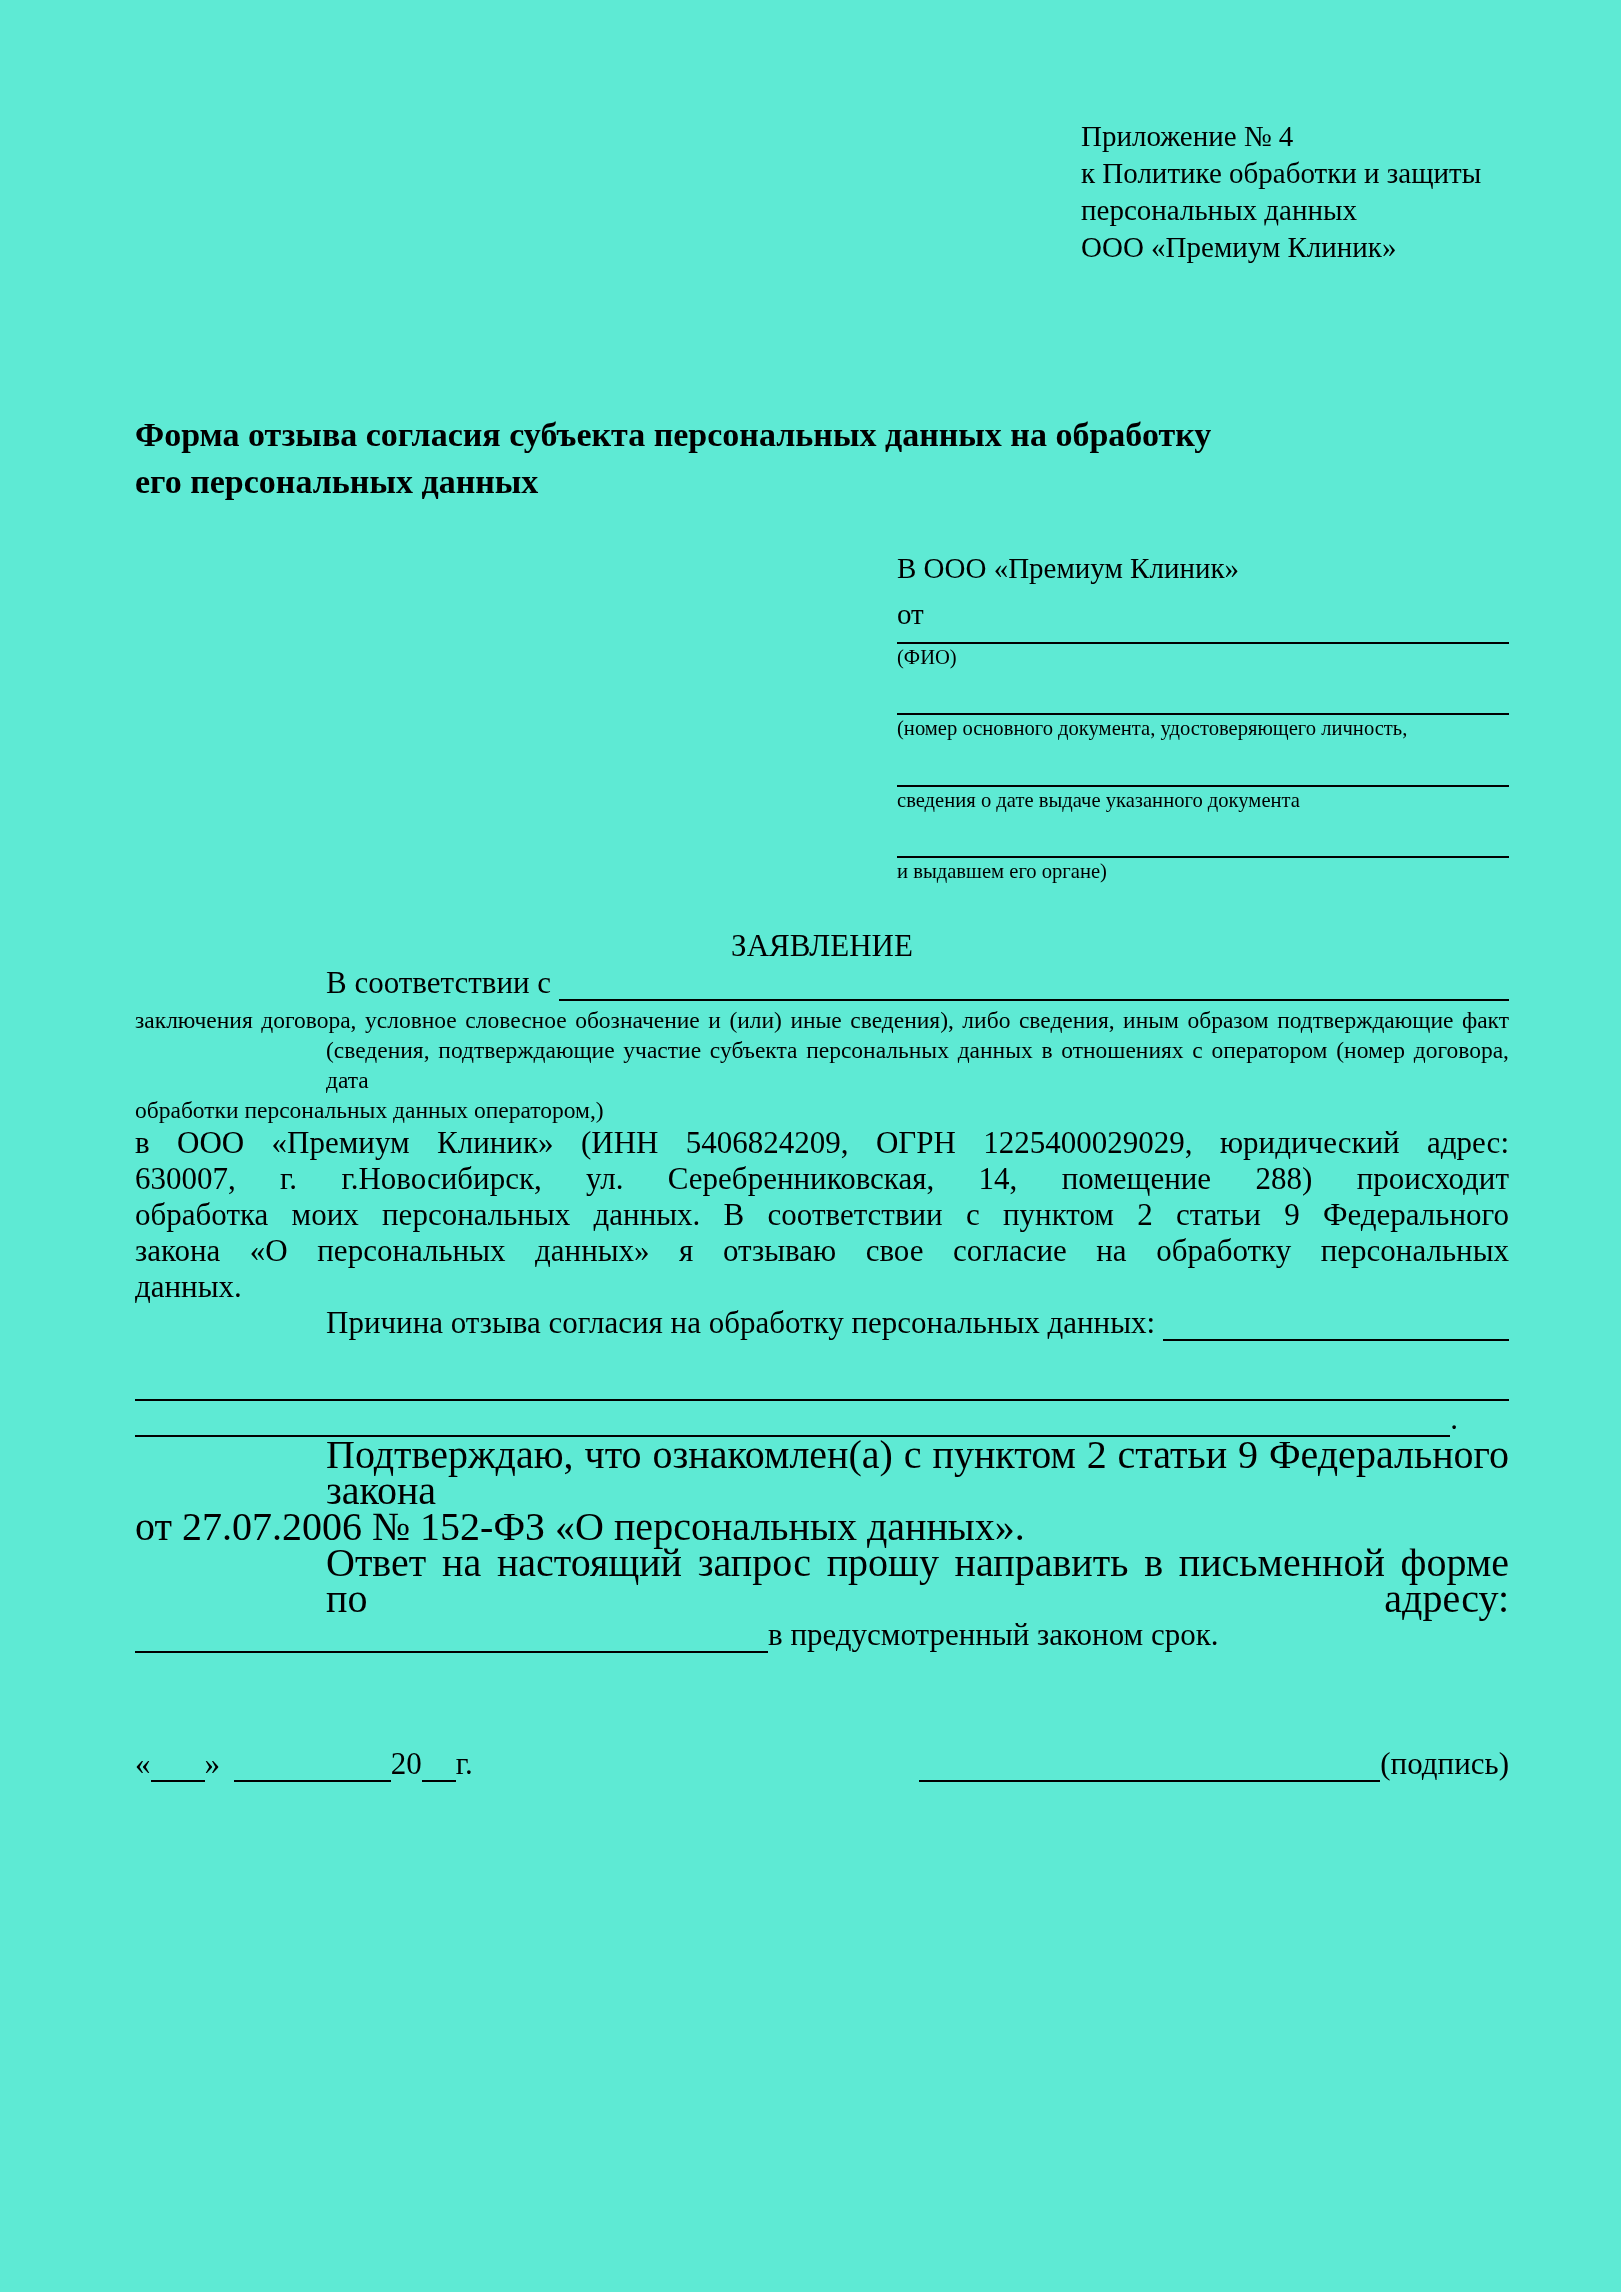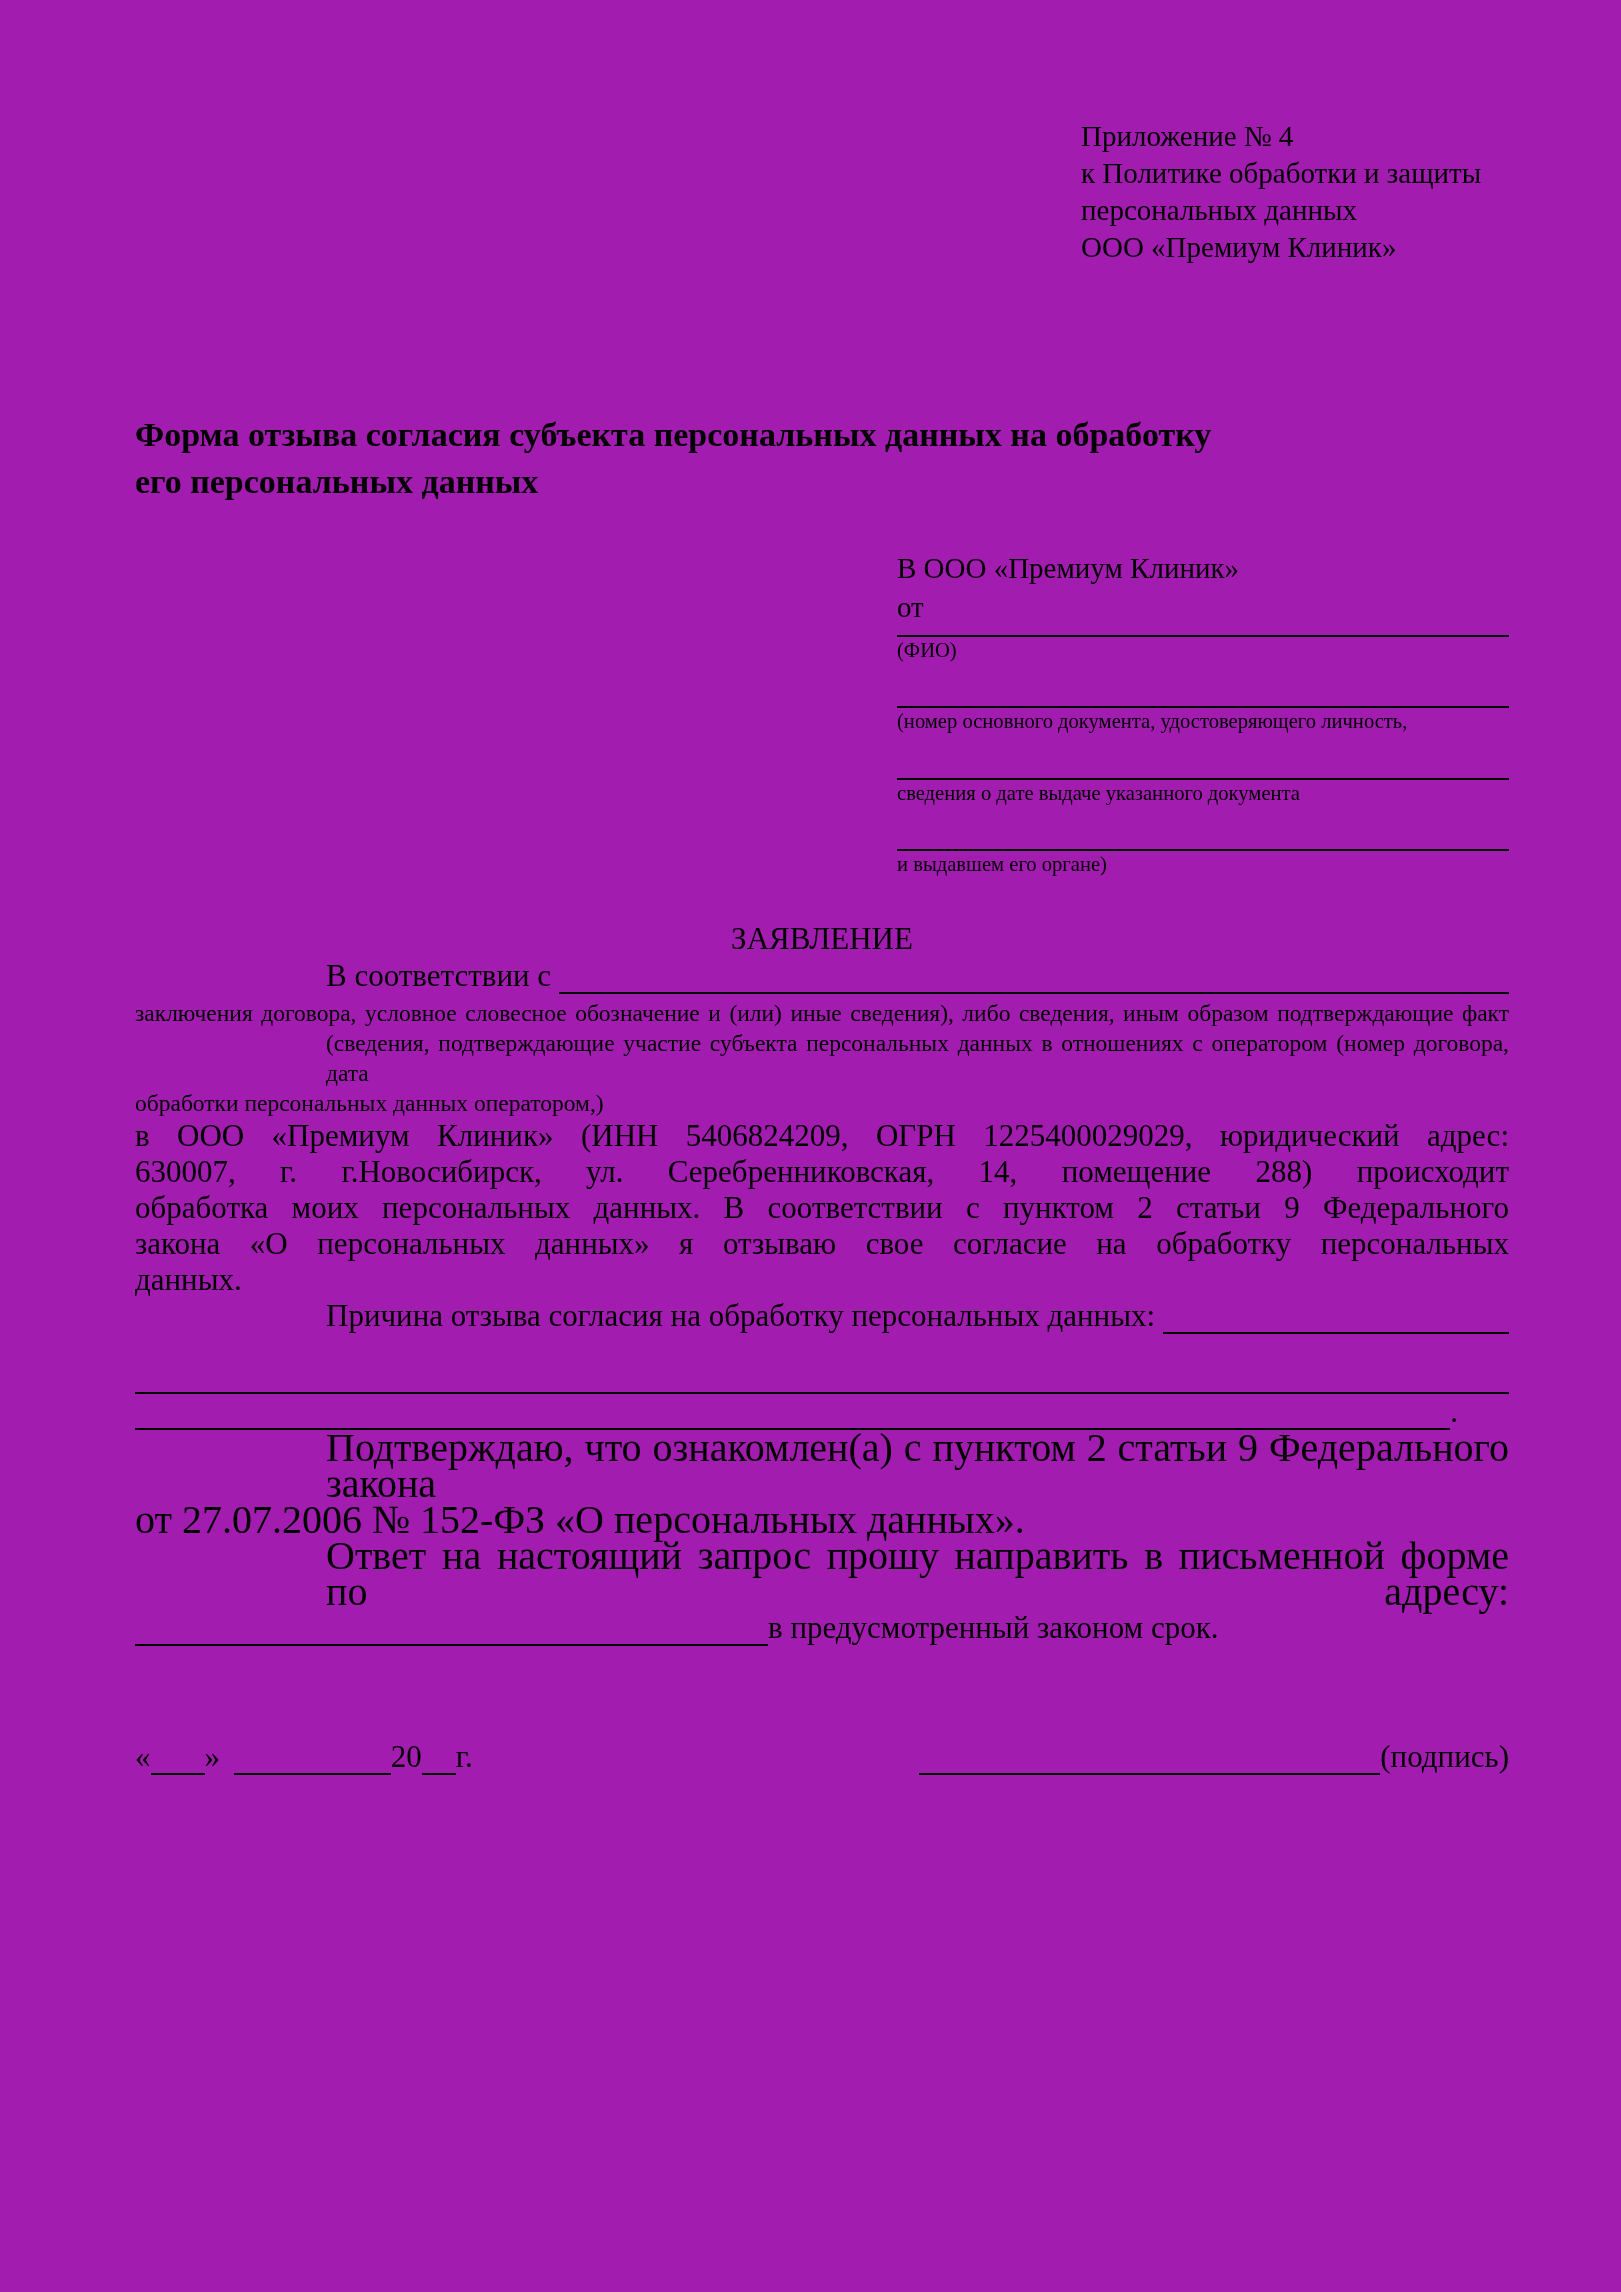--- a/index.html
+++ b/index.html
@@ -1,33 +1,33 @@
 <!DOCTYPE html>
 <html><head>
 <meta charset="utf-8">
 <style>
   html,body { margin:0; padding:0; background:#888; }
   .page {
     position:relative;
     width:1621px; height:2293px;
     margin:0 auto;
-    background:#a21caf;
+    background:#5eead4;
     color:#000;
     font-family:"Liberation Serif","DejaVu Serif",serif;
     box-sizing:border-box;
     padding:118px 112px 0 135px;
     overflow:hidden;
   }
   
   .header-note { margin-left:946px; font-size:29px; line-height:37px; }
   
   .doc-title { margin-top:145px; text-align:left; font-weight:bold; font-size:34px; line-height:47px; }
   
   .addressee { margin-top:45px; margin-left:762px; font-size:29px; line-height:36px; }
-  .addressee .from { margin-top:3px; }
+  .addressee .from { margin-top:10px; }
   .field-blank { border-bottom:2.9px solid #000; height:9.8px; }
   .field-blank.tall { height:43px; }
   .field-caption { font-size:20.6px; line-height:26.5px; }
   
   .stmt-heading { margin-top:41px; text-align:center; font-size:31px; line-height:39px; }
   .row { display:flex; align-items:flex-end; font-size:31px; line-height:36px; }
   .row .txt { white-space:nowrap; }
   .fill-blank { flex:1 1 auto; border-bottom:2.9px solid #000; height:29px; margin-left:7.8px; }
   .indent { padding-left:191px; }
   .footnote { margin-top:3.9px; font-size:23.5px; line-height:30px; }

